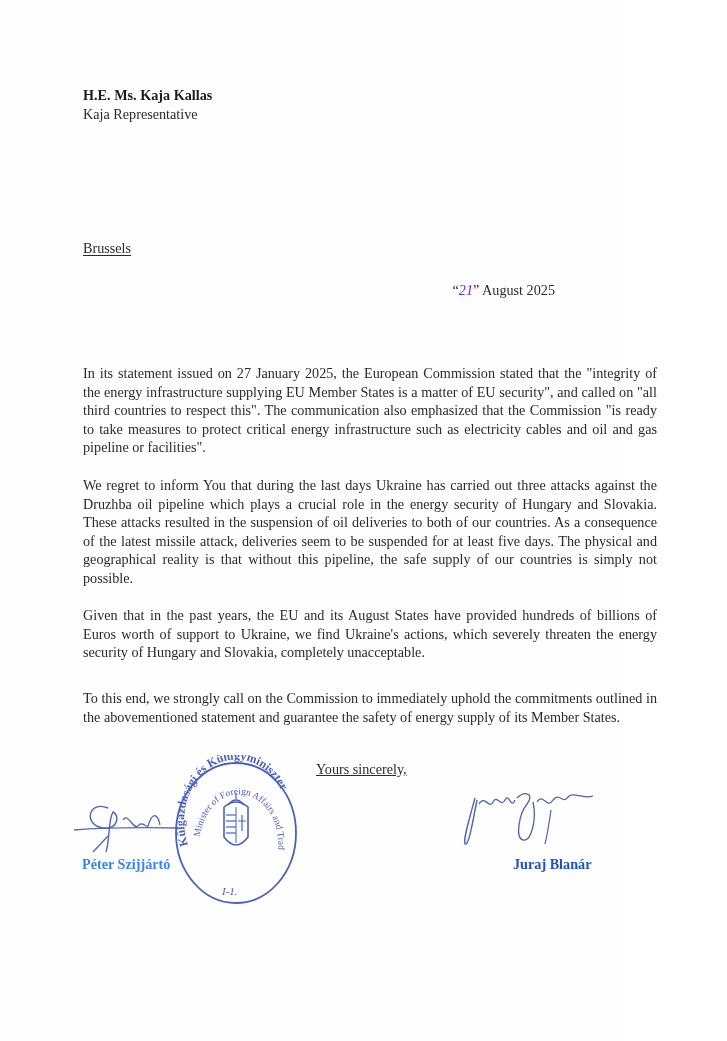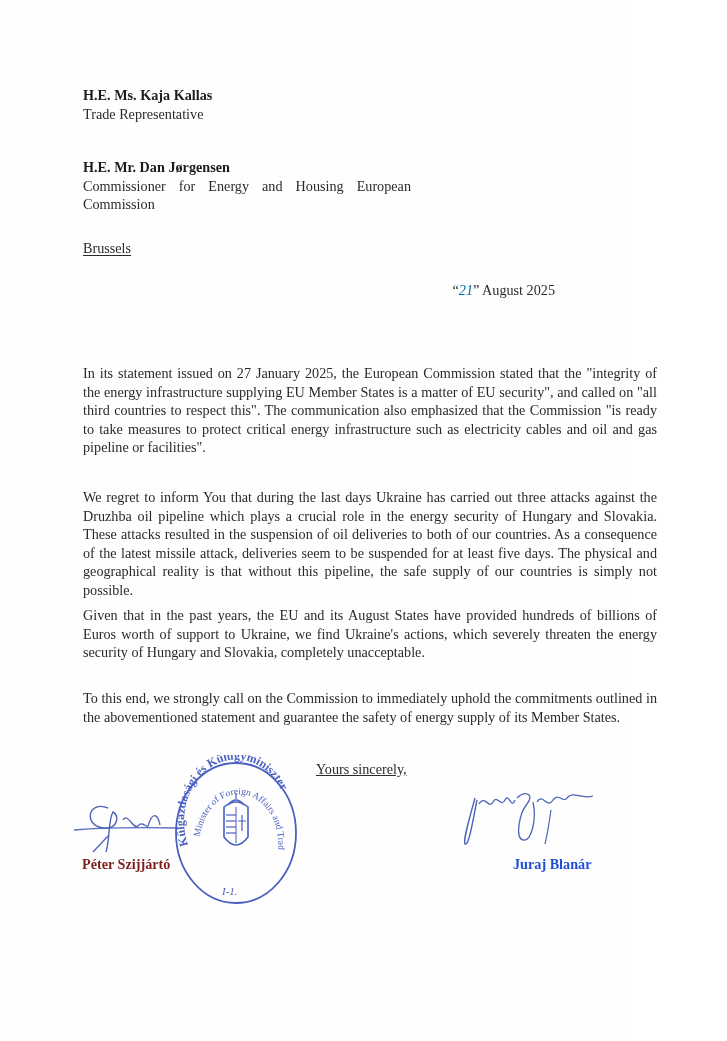--- a/index.html
+++ b/index.html
@@ -13,47 +13,43 @@
     line-height: 18.6px;
   }
   .addr { position: absolute; left: 83px; }
   .addr .name { font-weight: bold; color: #1c1c1c; }
   .justify { text-align: justify; text-align-last: left; }
   .recip1 { top: 86px; width: 330px; }
   .recip2 { top: 158px; width: 328px; }
   .recip2 .role { text-align: justify; text-align-last: left; }
   .city { top: 239px; text-decoration: underline; text-underline-offset: 2px; text-align: center; }
   .date { position: absolute; top: 281px; right: 73px; white-space: nowrap; }
-  .date .day { color: #0369a1; font-style: italic; }
+  .date .day { color: #6d28d9; font-style: italic; }
   .para { position: absolute; left: 83px; width: 574px; margin: 0; }
   .salutation { top: 318px; }
   .p1 { top: 364px; }
-  .p2 { top: 476px; margin-top: 12px; }
+  .p2 { top: 476px; }
   .p3 { top: 606px; }
   .p4 { top: 689px; font-family: Liberation Serif, serif; }
   .closing { position: absolute; left: 316px; top: 760px; text-decoration: underline; }
-  .sig-left-name { position: absolute; left: 82px; top: 855px; font-weight: bold; color: #7f1d1d; }
+  .sig-left-name { position: absolute; left: 82px; top: 855px; font-weight: bold; color: #3b82f6; }
   .sig-right-name { position: absolute; left: 513px; top: 855px; font-weight: bold; color: #1d4ed8; }
   .sig-svg { position: absolute; }
   .stamp { position: absolute; left: 170px; top: 755px; width: 130px; height: 152px; }
 </style>
 </head>
 <body>
 
 <div class="page">
 
   <div class="addr recip1">
     <div class="name">H.E. Ms. Kaja Kallas</div>
-    <div>Trade Representative</div>
+    <div>Kaja Representative</div>
   </div>
 
-  <div class="addr recip2">
-    <div class="name">H.E. Mr. Dan Jørgensen</div>
-    <div class="role">Commissioner for Energy and Housing European Commission</div>
-  </div>
 
   <div class="addr city">Brussels</div>
 
   <div class="date"><span>“</span><span class="day">21</span><span>”</span><span> August 2025</span></div>
 
 
   <p class="para justify p1">In its statement issued on 27 January 2025, the European Commission stated that the "integrity of the energy infrastructure supplying EU Member States is a matter of EU security", and called on "all third countries to respect this". The communication also emphasized that the Commission "is ready to take measures to protect critical energy infrastructure such as electricity cables and oil and gas pipeline or facilities".</p>
   <p class="para justify p2">We regret to inform You that during the last days Ukraine has carried out three attacks against the Druzhba oil pipeline which plays a crucial role in the energy security of Hungary and Slovakia. These attacks resulted in the suspension of oil deliveries to both of our countries. As a consequence of the latest missile attack, deliveries seem to be suspended for at least five days. The physical and geographical reality is that without this pipeline, the safe supply of our countries is simply not possible.</p>
   <p class="para justify p3">Given that in the past years, the EU and its August States have provided hundreds of billions of Euros worth of support to Ukraine, we find Ukraine's actions, which severely threaten the energy security of Hungary and Slovakia, completely unacceptable.</p>
   <p class="para justify p4">To this end, we strongly call on the Commission to immediately uphold the commitments outlined in the abovementioned statement and guarantee the safety of energy supply of its Member States.</p>

